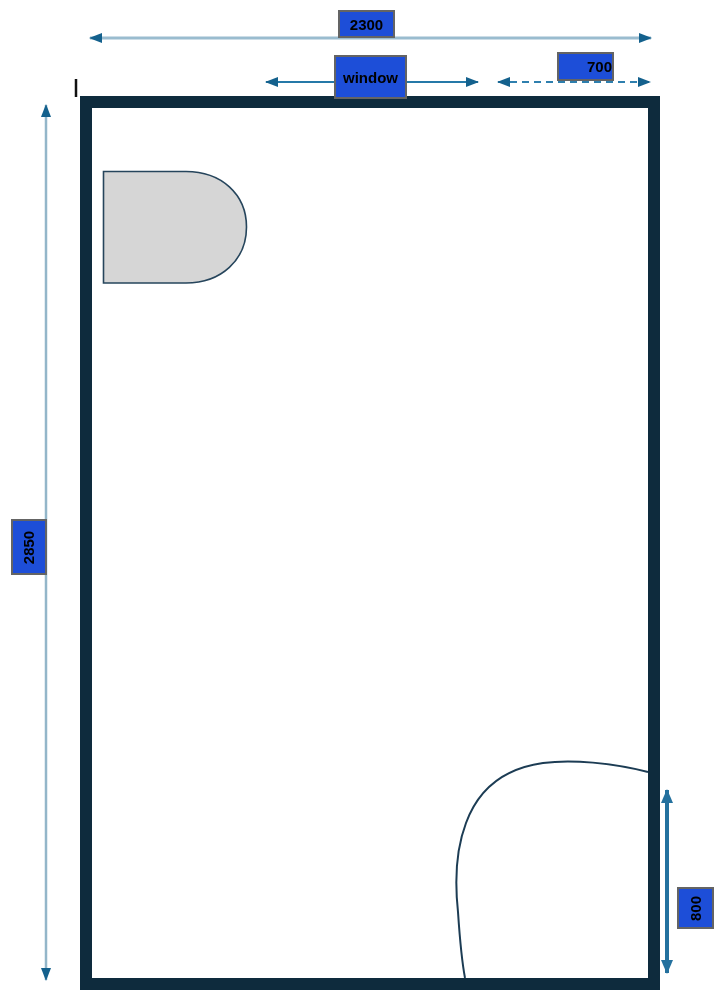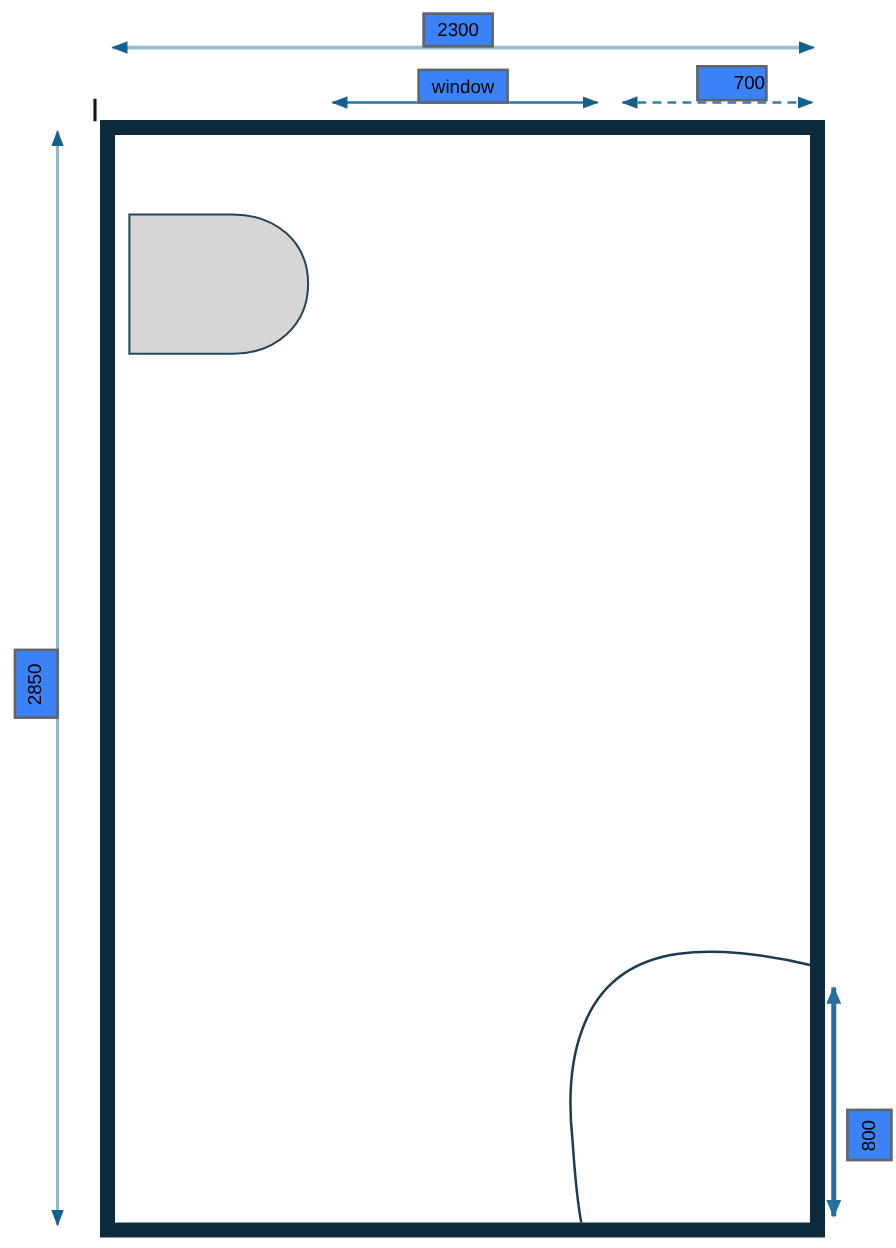--- a/index.html
+++ b/index.html
@@ -16,37 +16,38 @@
     overflow: hidden;
   }
   .plan-svg {
     position: absolute;
     left: 0;
     top: 0;
   }
   .dim-label {
     position: absolute;
     box-sizing: border-box;
-    background: #3b82f6;
+    background: #1d4ed8;
     border: 2px solid #646464;
     display: flex;
     align-items: center;
     justify-content: center;
     font-size: 15px;
     color: #000000;
     line-height: 1;
     z-index: 2;
+    font-weight: bold;
   }
   .dim-label .vtext {
     transform: rotate(-90deg);
     white-space: nowrap;
     display: block;
   }
   .lbl-2300  { left: 338px; top: 10px;  width: 57px; height: 28px; }
-  .lbl-window{ left: 334px; top: 55px;  width: 73px; height: 28px; }
+  .lbl-window{ left: 334px; top: 55px;  width: 73px; height: 44px; }
   .lbl-700   { left: 557px; top: 52px;  width: 57px; height: 29px; justify-content: flex-end; }
   .lbl-2850  { left: 11px;  top: 519px; width: 36px; height: 56px; }
   .lbl-800   { left: 677px; top: 887px; width: 37px; height: 42px; }
 </style>
 </head>
 <body>
 
 <div class="canvas">
 
   <svg class="plan-svg" width="717" height="998" viewBox="0 0 717 998">

